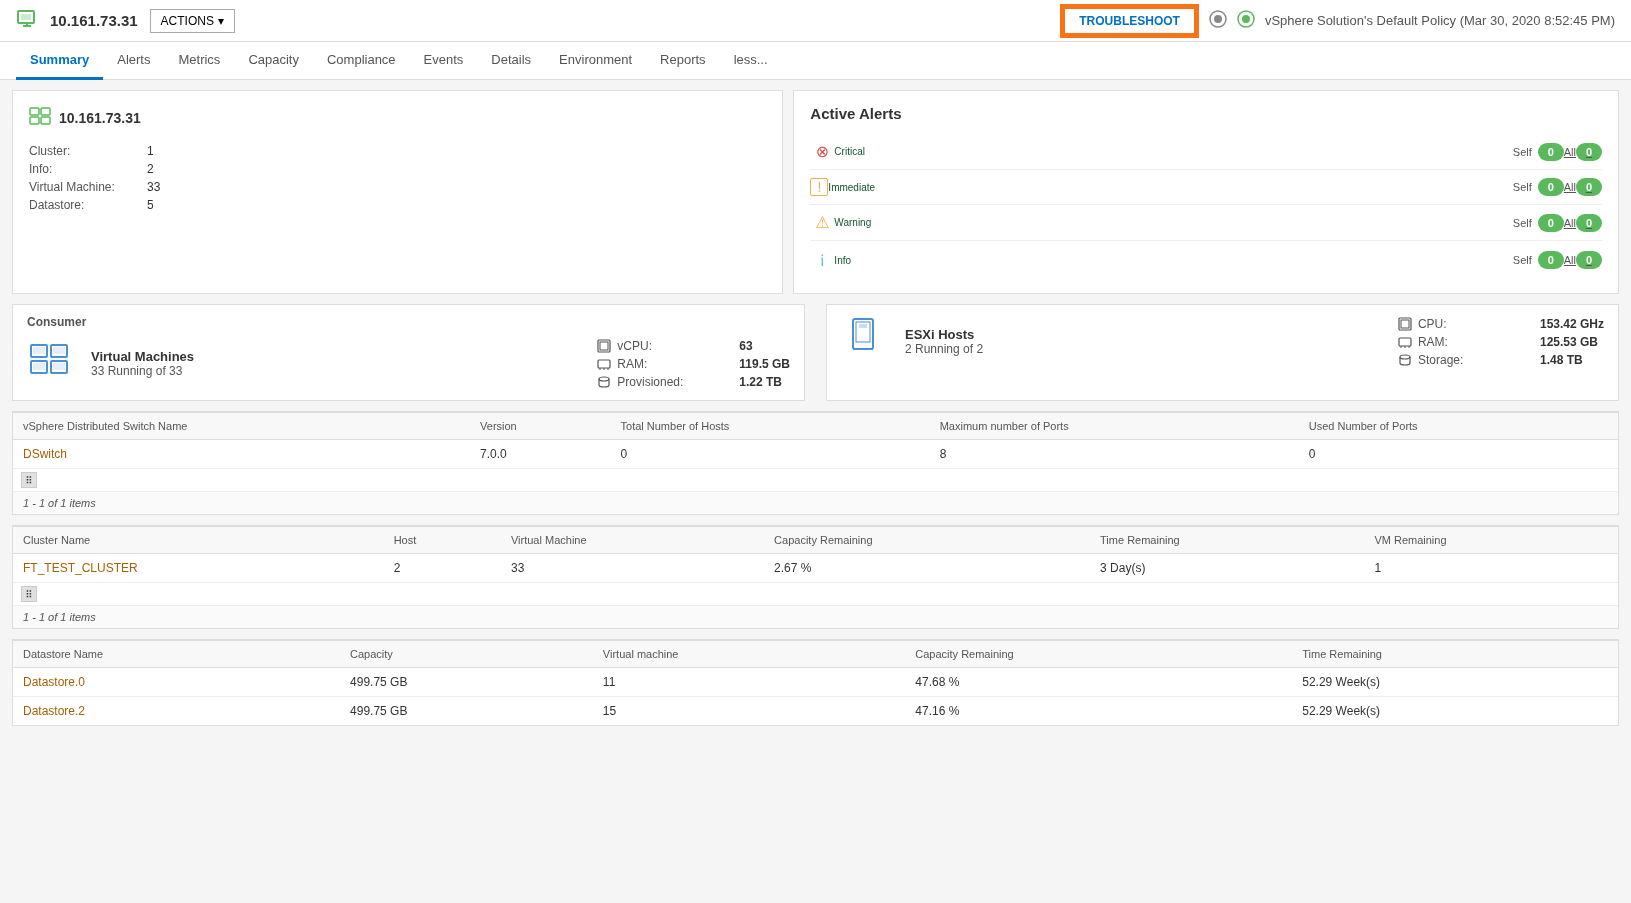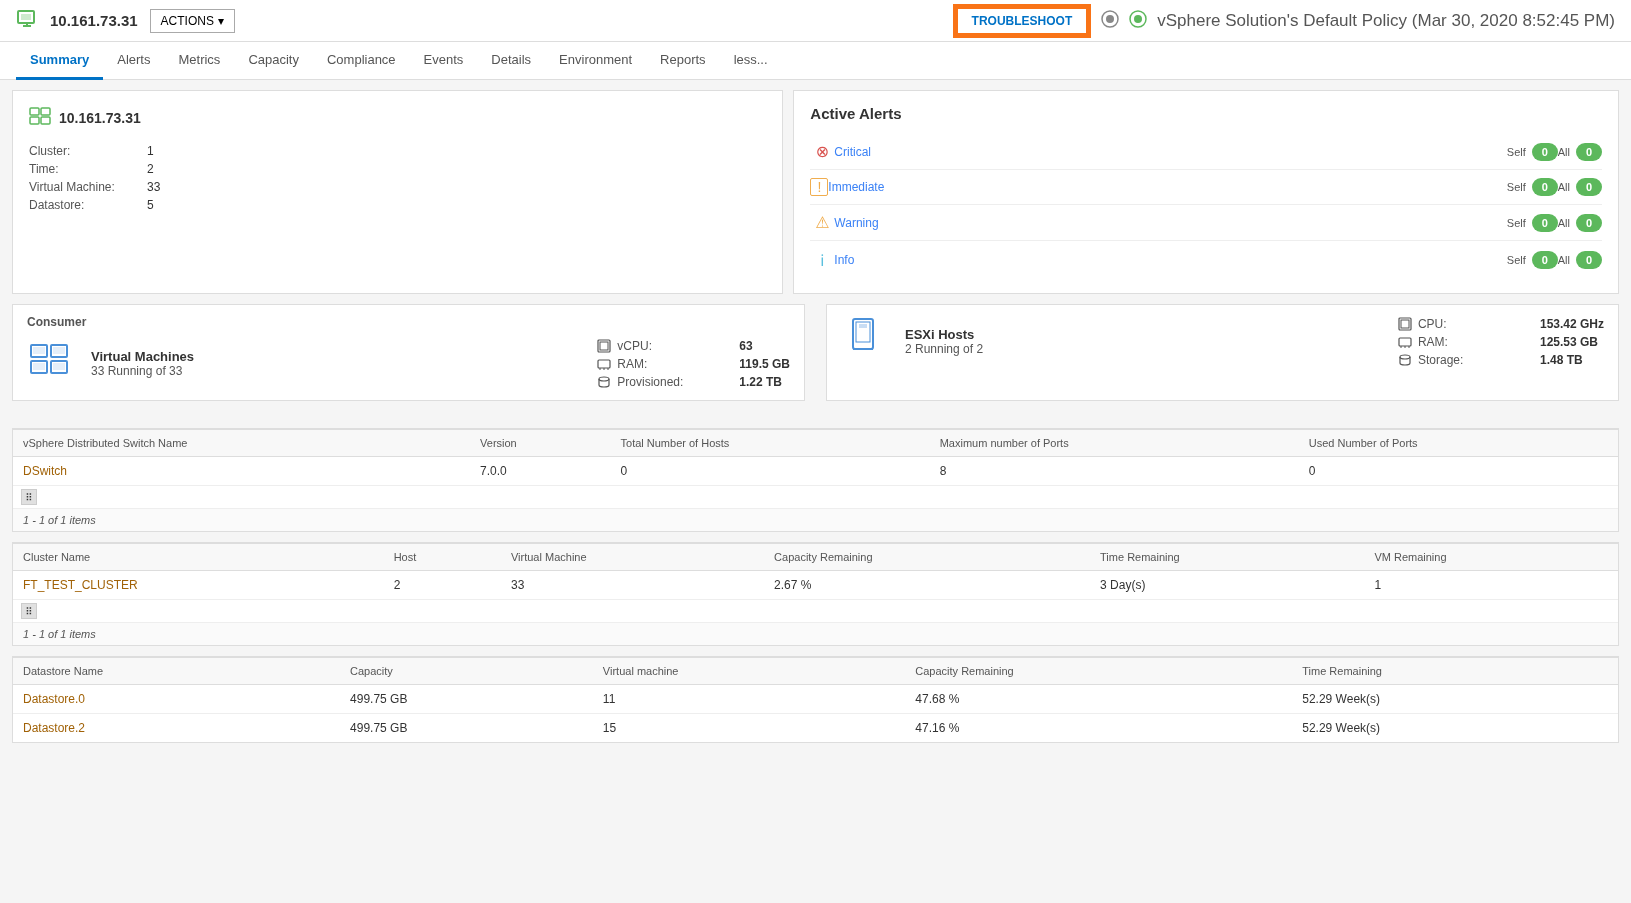--- a/index.html
+++ b/index.html
@@ -15,21 +15,21 @@
     .top-bar-ip { font-size: 15px; font-weight: bold; color: #333; }
     .actions-btn {
       background: #fff; border: 1px solid #aaa; padding: 4px 10px;
       cursor: pointer; font-size: 12px; display: flex; align-items: center; gap: 4px;
     }
     .top-bar-right { display: flex; align-items: center; gap: 10px; }
     .troubleshoot-btn {
       background: #fff; border: 5px solid #f97316; color: #0072c6;
       padding: 5px 14px; cursor: pointer; font-size: 12px; font-weight: bold;
     }
-    .policy-text { font-size: 17px; color: #555; }
+    .policy-text { font-size: 13px; color: #555; }
 
     
     .nav-tabs {
       display: flex; align-items: center; background: #fff;
       border-bottom: 1px solid #ddd; padding: 0 16px;
     }
     .nav-tab {
       padding: 10px 14px; cursor: pointer; font-size: 13px; color: #555;
       border-bottom: 3px solid transparent; margin-bottom: -1px;
     }
@@ -59,31 +59,31 @@
       background: #fff; border: 1px solid #ddd; padding: 14px 16px;
       flex: 1;
     }
     .alerts-title { font-size: 15px; font-weight: bold; margin-bottom: 12px; color: #333; }
     .alert-row {
       display: flex; align-items: center; padding: 8px 0;
       border-bottom: 1px solid #eee;
     }
     .alert-row:last-child { border-bottom: none; }
     .alert-icon { width: 24px; flex-shrink: 0; text-align: center; font-size: 16px; }
-    .alert-name { flex: 1; font-size: 12px; color: #3b82f6; cursor: pointer; }
+    .alert-name { flex: 1; font-size: 10px; color: #14532d; cursor: pointer; }
     .alert-self { display: flex; align-items: center; gap: 6px; font-size: 11px; color: #555; }
-    .alert-all { display: flex; align-items: center; gap: 6px; font-size: 11px; color: #555; }
+    .alert-all { display: flex; align-items: center; font-size: 11px; color: #555; text-decoration: underline; }
     .count-badge {
       display: inline-flex; align-items: center; justify-content: center;
       background: #5cb85c; color: #fff; border-radius: 10px;
       min-width: 26px; height: 18px; font-size: 11px; font-weight: bold; padding: 0 6px;
     }
 
     
-    .cp-section { display: flex; gap: 21px; margin-bottom: 27px; }
+    .cp-section { display: flex; gap: 21px; margin-bottom: 10px; }
     .section-panel {
       background: #fff; border: 1px solid #ddd; padding: 10px 14px; flex: 1;
     }
     .section-label { font-size: 12px; color: #555; margin-bottom: 8px; font-weight: bold; }
     .cp-inner {
       display: flex; align-items: center; gap: 20px;
     }
     .cp-big-icon { font-size: 36px; color: #4a90d9; flex-shrink: 0; }
     .cp-desc { flex-shrink: 0; }
     .cp-desc-title { font-size: 13px; color: #333; font-weight: bold; }
@@ -177,21 +177,21 @@
             <rect x="12" y="3" width="9" height="7" rx="1" fill="none" stroke="#5cb85c" stroke-width="1.5"></rect>
             <rect x="1" y="12" width="9" height="7" rx="1" fill="none" stroke="#5cb85c" stroke-width="1.5"></rect>
             <rect x="12" y="12" width="9" height="7" rx="1" fill="none" stroke="#5cb85c" stroke-width="1.5"></rect>
           </svg>
         </span>
         <span>10.161.73.31</span>
       </div>
       <div class="info-grid">
         <span class="info-label">Cluster:</span>
         <span class="info-value">1</span>
-        <span class="info-label">Time:</span>
+        <span class="info-label">Info:</span>
         <span class="info-value">2</span>
         <span class="info-label">Virtual Machine:</span>
         <span class="info-value">33</span>
         <span class="info-label">Datastore:</span>
         <span class="info-value">5</span>
       </div>
     </div>
 
     <div class="alerts-panel">
       <div class="alerts-title">Active Alerts</div>

